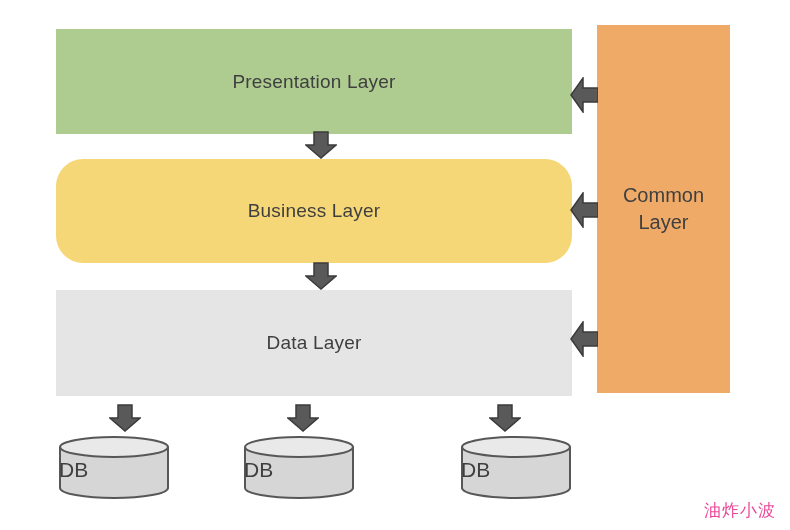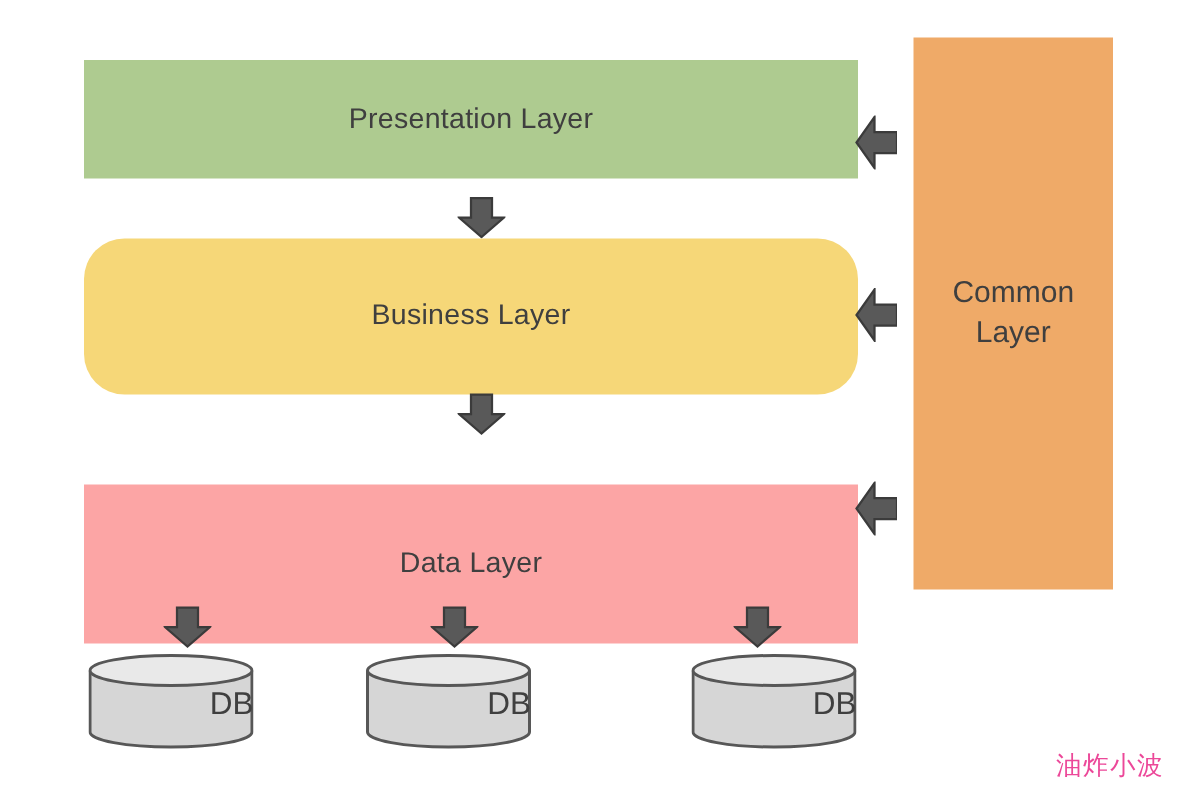--- a/index.html
+++ b/index.html
@@ -22,21 +22,21 @@
     display: flex;
     align-items: center;
     justify-content: center;
     box-sizing: border-box;
   }
   .layer-box .label {
     font-size: 19px;
     color: #3f3f3f;
     letter-spacing: 0.2px;
   }
-  .box-presentation { top: 40px;  height: 79px; text-align: center; }
+  .box-presentation { top: 29px;  height: 105px; text-align: center; }
   .box-business     { top: 159px; height: 104px; }
   .box-data         { top: 290px; height: 106px; }
   .common-box {
     position: absolute;
     left: 597px;
     top: 25px;
     width: 133px;
     height: 368px;
     display: flex;
     align-items: center;
@@ -59,21 +59,21 @@
     position: absolute;
     width: 110px;
     height: 64px;
   }
   .cylinder svg { display: block; }
   .cylinder .db-label {
     position: absolute;
     left: 0;
     right: 0;
     top: 22px;
-    text-align: right;
+    text-align: left;
     font-size: 21px;
     color: #3f3f3f;
   }
   .watermark {
     position: absolute;
     right: 14px;
     bottom: 8px;
     font-size: 17px;
     color: #ec4899;
     letter-spacing: 1px;
@@ -85,25 +85,25 @@
 <div class="canvas">
 
   <div class="layer-box box-presentation" data-bind-style="background-color:diagram.layers.0.color" style="background-color: rgb(174, 203, 144);">
     <span class="label" data-bind="diagram.layers.0.label">Presentation Layer</span>
   </div>
 
   <div class="layer-box box-business" data-bind-style="background-color:diagram.layers.1.color" style="background-color: rgb(246, 215, 120); border-radius: 27px;">
     <span class="label" data-bind="diagram.layers.1.label">Business Layer</span>
   </div>
 
-  <div class="layer-box box-data" data-bind-style="background-color:diagram.layers.2.color" style="background-color: #fca5a5; margin-top: 33px;">
+  <div class="layer-box box-data" data-bind-style="background-color:diagram.layers.2.color" style="background-color: #e5e5e5;">
     <span class="label" data-bind="diagram.layers.2.label">Data Layer</span>
   </div>
 
-  <div class="common-box" data-bind-style="background-color:diagram.common_layer.color" style="background-color: rgb(239, 170, 104); margin-left: 12px;">
+  <div class="common-box" data-bind-style="background-color:diagram.common_layer.color" style="background-color: rgb(239, 170, 104);">
     <span class="label" data-bind="diagram.common_layer.label">Common Layer</span>
   </div>
 
   <div class="arrow" style="left: 305px; top: 131px; color: rgb(89, 89, 89);" data-bind-style="color:diagram.arrows.color">
     <svg width="32" height="28" viewBox="0 0 32 28">
       <polygon points="9,1 23,1 23,14 31,14 16,27 1,14 9,14" fill="currentColor" stroke="#3b3b3b" stroke-width="1.5" stroke-linejoin="miter"></polygon>
     </svg>
   </div>
 
   <div class="arrow" style="left: 305px; top: 262px; color: rgb(89, 89, 89);" data-bind-style="color:diagram.arrows.color">

